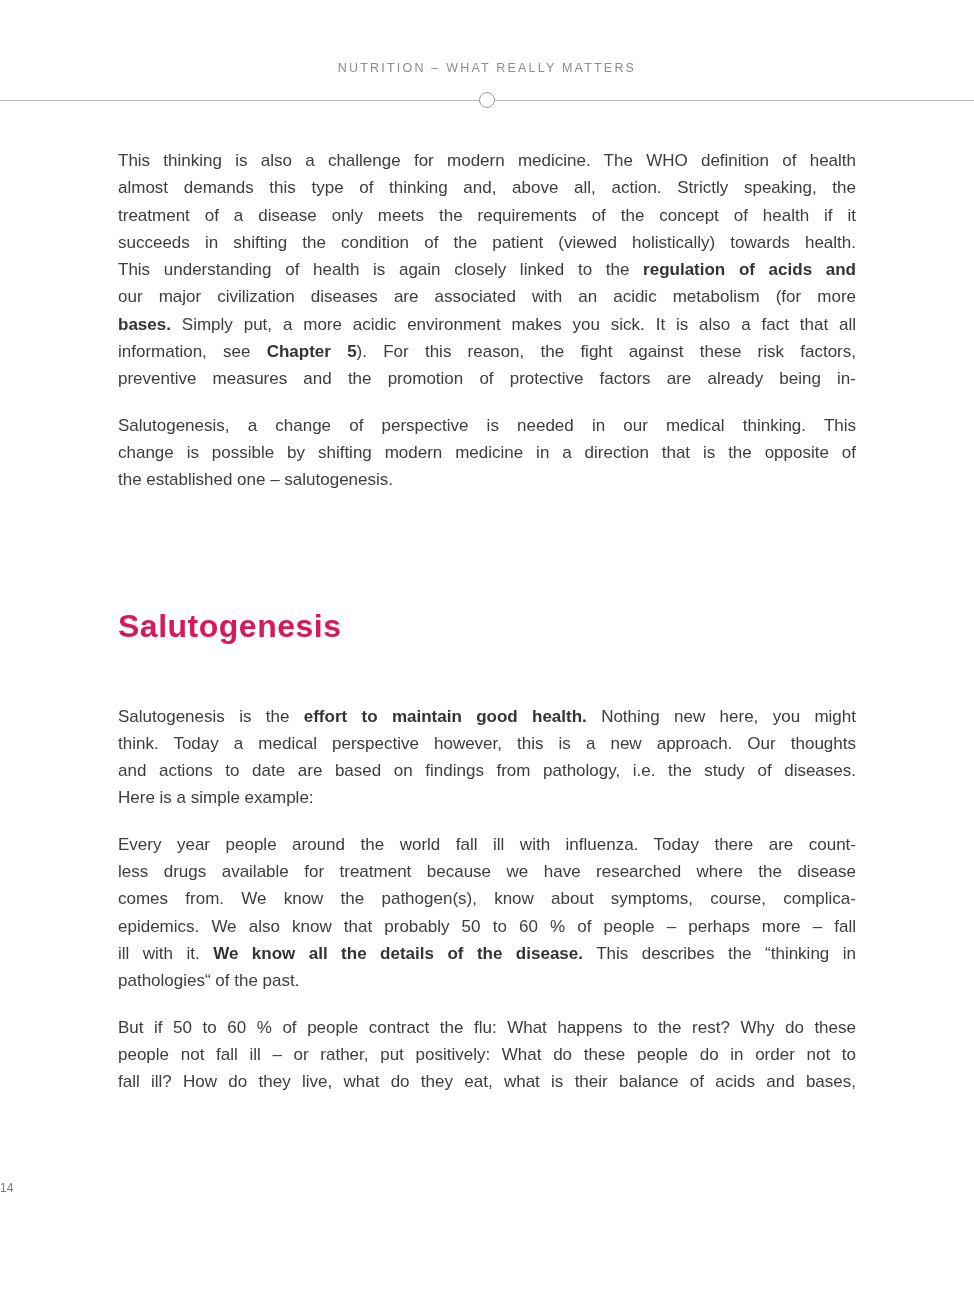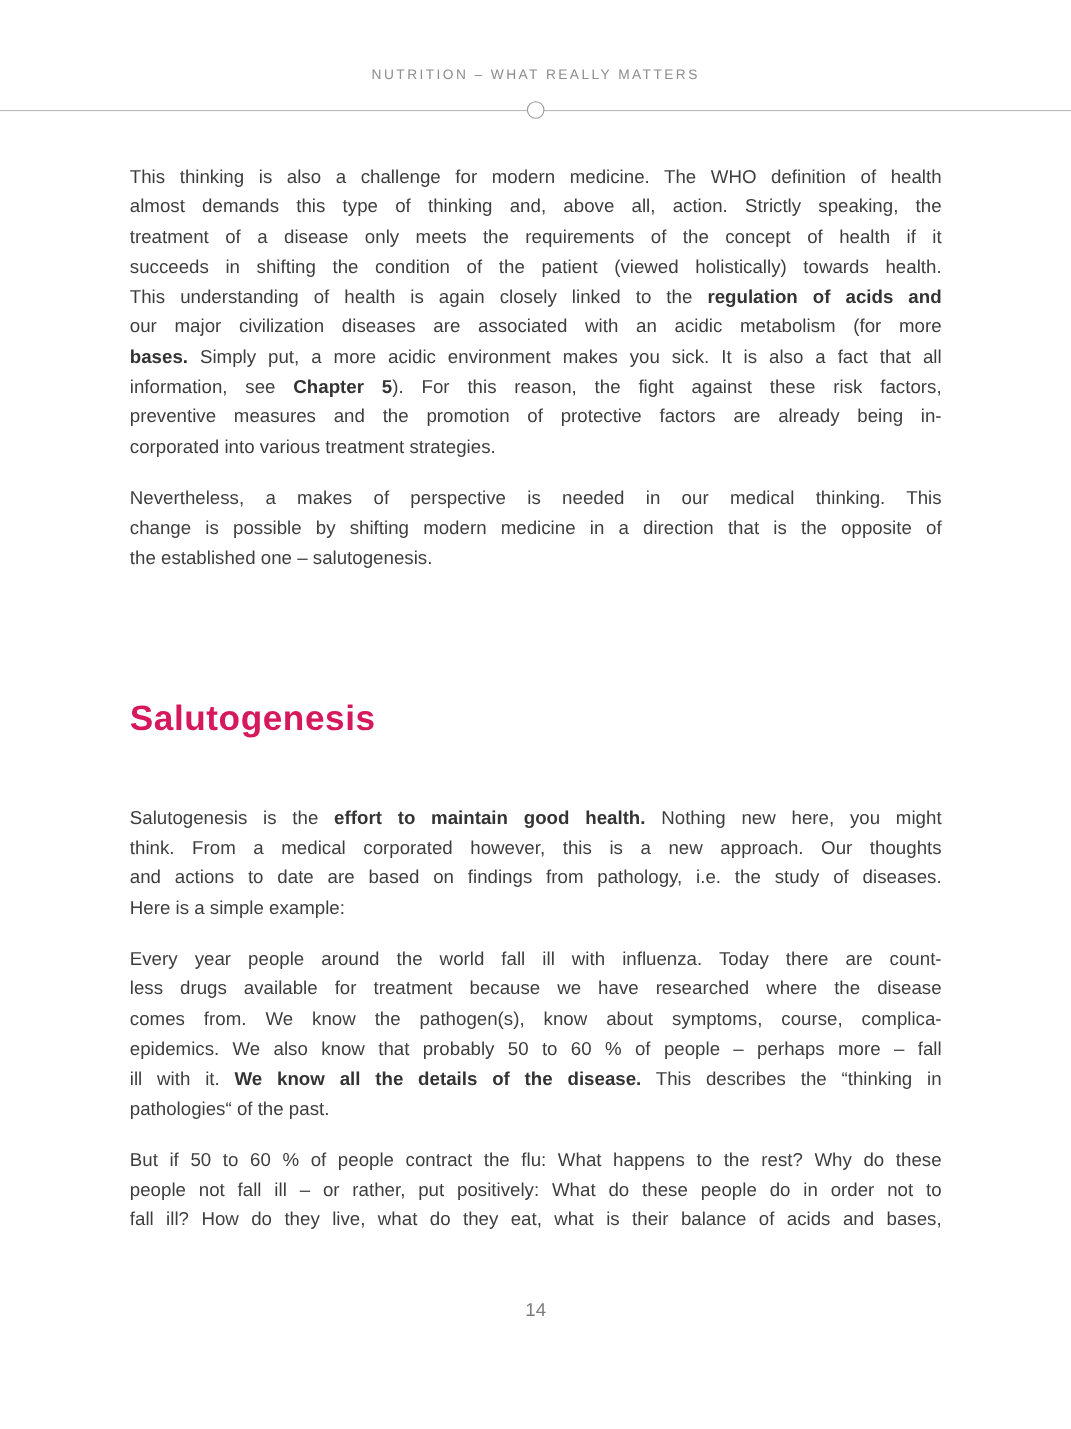--- a/index.html
+++ b/index.html
@@ -57,22 +57,21 @@
     text-align: left;
     font-size: 32px;
     line-height: 40px;
     font-weight: 700;
     letter-spacing: 0.5px;
   }
   .footer {
     position: absolute;
     left: 0; right: 0;
     top: 1181px;
-    text-align: center;
-    font-size: 17px;
+    font-size: 12px;
     color: #7b7b7b;
   }
 </style>
 </head>
 <body>
 
 <div class="page">
 
   <div class="running-head">NUTRITION – WHAT REALLY MATTERS</div>
 
@@ -85,31 +84,30 @@
       <div class="paragraph">
         <div class="tline"><span class="seg">This thinking is also a challenge for modern medicine. The WHO definition of health</span></div>
         <div class="tline"><span class="seg">almost demands this type of thinking and, above all, action. Strictly speaking, the</span></div>
         <div class="tline"><span class="seg">treatment of a disease only meets the requirements of the concept of health if it</span></div>
         <div class="tline"><span class="seg">succeeds in shifting the condition of the patient (viewed holistically) towards health.</span></div>
         <div class="tline"><span class="seg">This understanding of health is again closely linked to the </span><span class="seg seg-b">regulation of acids and</span></div>
         <div class="tline"><span class="seg">our major civilization diseases are associated with an acidic metabolism (for more</span></div>
         <div class="tline"><span class="seg seg-b">bases.</span><span class="seg"> Simply put, a more acidic environment makes you sick. It is also a fact that all</span></div>
         <div class="tline"><span class="seg">information, see </span><span class="seg seg-b">Chapter 5</span><span class="seg">). For this reason, the fight against these risk factors,</span></div>
         <div class="tline"><span class="seg">preventive measures and the promotion of protective factors are already being in-</span></div>
-        <div class="tline tline-last"><span class="seg">corporated into various treatment strategies.</span></div>
       </div>
       <div class="paragraph">
-        <div class="tline"><span class="seg">Nevertheless, a makes of perspective is needed in our medical thinking. This</span></div>
+        <div class="tline"><span class="seg">Salutogenesis, a change of perspective is needed in our medical thinking. This</span></div>
         <div class="tline"><span class="seg">change is possible by shifting modern medicine in a direction that is the opposite of</span></div>
         <div class="tline tline-last"><span class="seg">the established one – salutogenesis.</span></div>
       </div>
       <div class="section-heading" style="color: rgb(214, 24, 92);">Salutogenesis</div>
       <div class="paragraph">
         <div class="tline"><span class="seg">Salutogenesis is the </span><span class="seg seg-b">effort to maintain good health.</span><span class="seg"> Nothing new here, you might</span></div>
-        <div class="tline"><span class="seg">think. From a medical corporated however, this is a new approach. Our thoughts</span></div>
+        <div class="tline"><span class="seg">think. Today a medical perspective however, this is a new approach. Our thoughts</span></div>
         <div class="tline"><span class="seg">and actions to date are based on findings from pathology, i.e. the study of diseases.</span></div>
         <div class="tline tline-last"><span class="seg">Here is a simple example:</span></div>
       </div>
       <div class="paragraph">
         <div class="tline"><span class="seg">Every year people around the world fall ill with influenza. Today there are count-</span></div>
         <div class="tline"><span class="seg">less drugs available for treatment because we have researched where the disease</span></div>
         <div class="tline"><span class="seg">comes from. We know the pathogen(s), know about symptoms, course, complica-</span></div>
         <div class="tline"><span class="seg">epidemics. We also know that probably 50 to 60 % of people – perhaps more – fall</span></div>
         <div class="tline"><span class="seg">ill with it. </span><span class="seg seg-b">We know all the details of the disease.</span><span class="seg"> This describes the “thinking in</span></div>
         <div class="tline tline-last"><span class="seg">pathologies“ of the past.</span></div>

